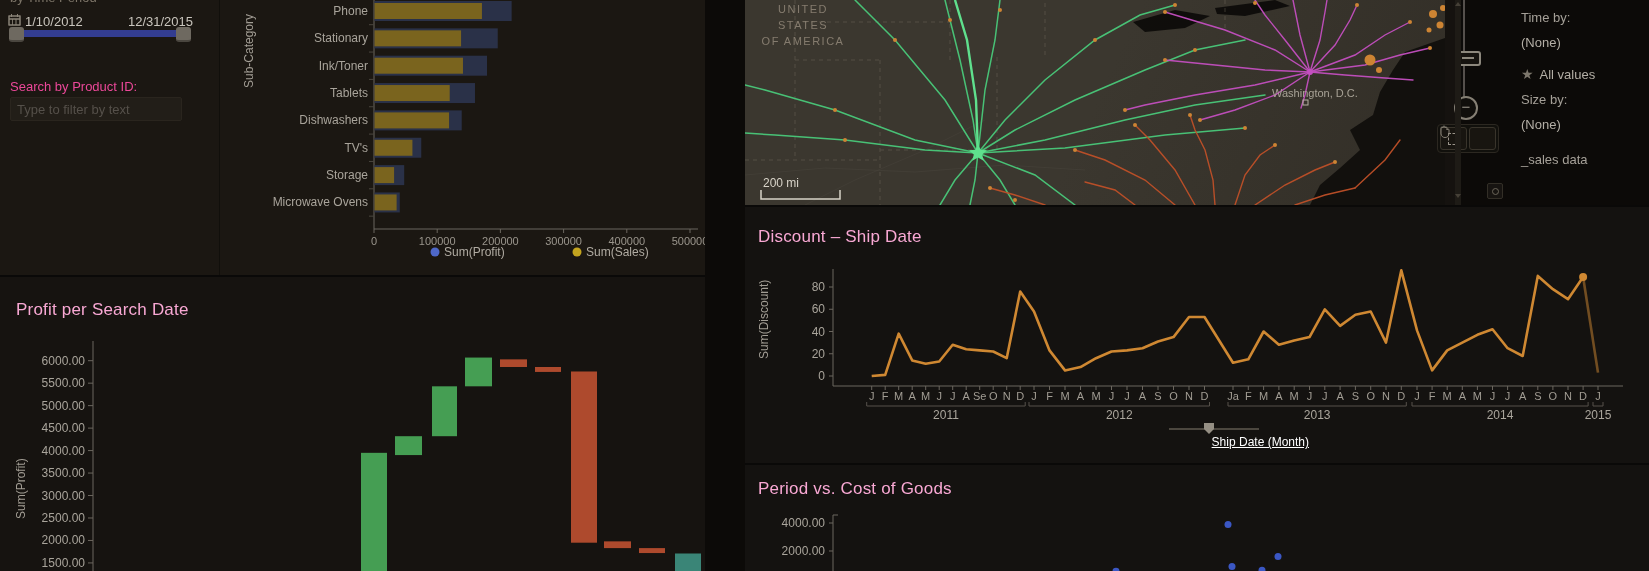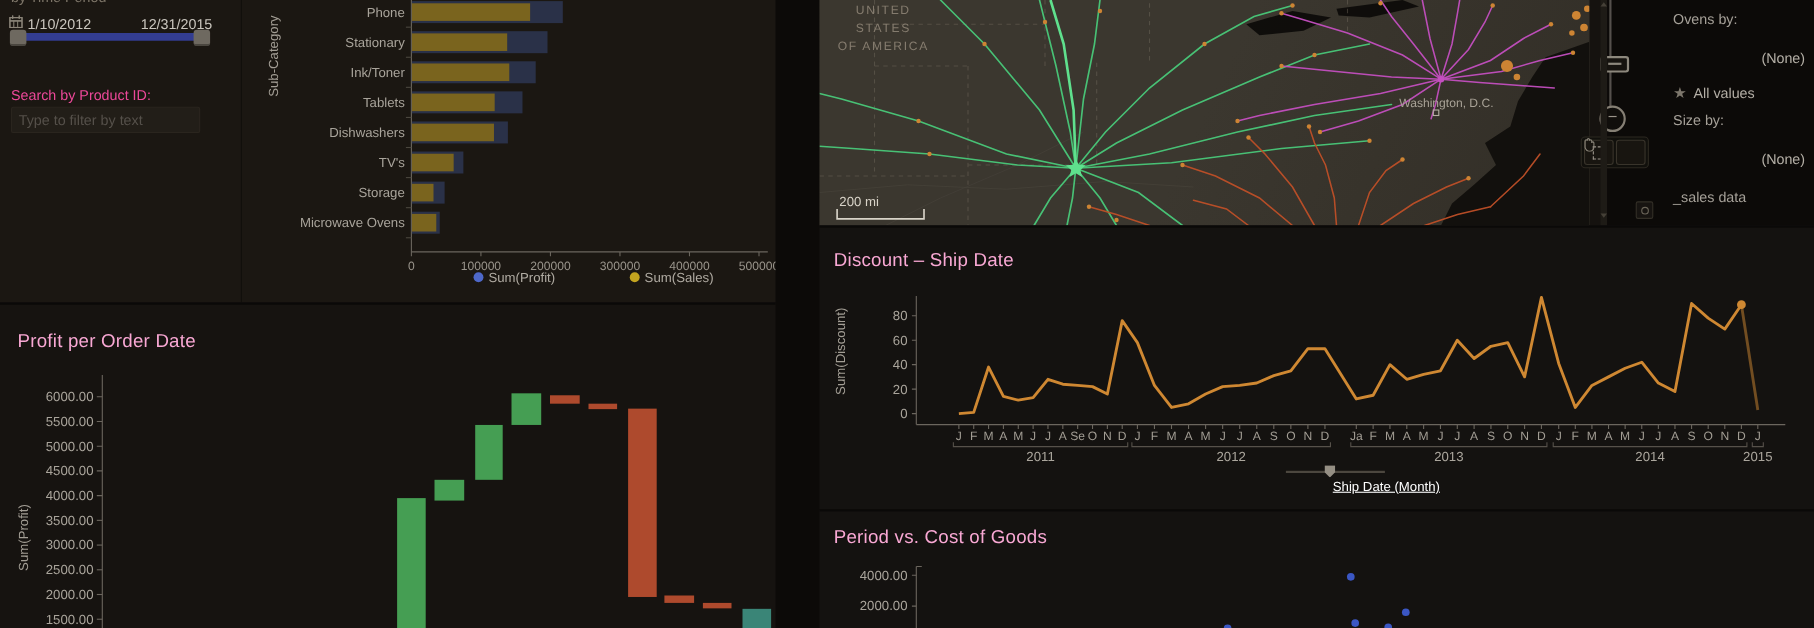--- a/index.html
+++ b/index.html
@@ -32,21 +32,21 @@
   #map-zoom-out{position:absolute;left:709px;top:96px;width:20px;height:20px;border:2px solid #857f74;border-radius:50%;color:#9a948a;font-size:15px;line-height:18px;text-align:center;background:rgba(20,17,13,.6);}
   #map-tools{position:absolute;left:692px;top:124px;display:flex;gap:2px;background:#11100c;padding:2px;border-radius:4px;border:1px solid #2c2821;}
   .tool-btn{width:25px;height:21px;background:#181510;border:1px solid #39342b;border-radius:3px;display:flex;align-items:center;justify-content:center;}
   .marquee-ico{width:10px;height:10px;border:1px dashed #9a948a;}
   #map-extra-btn{position:absolute;left:742px;top:183px;width:14px;height:14px;background:#171411;border:1px solid #332f27;border-radius:2px;display:flex;align-items:center;justify-content:center;}
   #map-extra-btn span{width:5px;height:5px;border:1px solid #6b6559;border-radius:50%;}
   #map-legend{position:absolute;left:776px;top:0;width:120px;font-size:13px;color:#b4afa6;}
   .leg-row{display:flex;align-items:center;height:17px;gap:7px;}
   .leg-dot{width:11px;height:11px;border-radius:50%;flex:0 0 11px;}
   .leg-sub{color:#a5a098;margin-top:10px;}
-  .leg-val{margin-top:20px;text-align:right;}
+  .leg-val{margin-top:10px;}
   .leg-star-row{display:flex;align-items:center;gap:6px;margin-top:16px;}
   .star-ico{color:#7d776c;font-size:14px;}
   .leg-data{color:#a5a098;margin-top:20px;}
   #legend-scrollbar{position:absolute;right:0;top:0;width:6px;height:205px;background:#1e1b16;}
   .sb-arrow{position:absolute;left:0;width:0;height:0;border-left:3px solid transparent;border-right:3px solid transparent;}
   .sb-up{top:2px;border-bottom:4px solid #454037;}
   .sb-down{top:194px;border-top:4px solid #454037;}
   #ship-slider-line{position:absolute;left:424px;top:221px;width:90px;height:2px;background:#4c473f;}
   #ship-slider-handle{position:absolute;left:459px;top:216px;width:10px;height:11px;background:#958f84;clip-path:polygon(0 0,100% 0,100% 55%,50% 100%,0 55%);}
   #ship-xlabel{position:absolute;left:374px;top:228px;width:190px;text-align:right;font-size:12px;color:#ffffff;text-decoration:underline;}
@@ -144,21 +144,21 @@
         <line x1="470" y1="229" x2="470" y2="233" stroke="#6b665e"></line>
         <text x="470" y="245" fill="#9a958c" font-size="11" text-anchor="middle">500000</text>
         <circle cx="215" cy="252" r="4.5" fill="#4e68c9"></circle>
         <text x="224" y="256" fill="#b0aba2" font-size="12">Sum(Profit)</text>
         <circle cx="357" cy="252" r="4.5" fill="#c3a41f"></circle>
         <text x="366" y="256" fill="#b0aba2" font-size="12">Sum(Sales)</text>
       </svg>
   </section>
 
   <section id="waterfall-panel">
-    <h2 class="panel-title" style="left:16px;top:23px;">Profit per Order Date</h2>
+    <h2 class="panel-title" style="left:16px;top:23px;">Profit per Search Date</h2>
     <div class="rot-label" style="left:14px;top:242px;">Sum(Profit)</div>
     <svg id="waterfall-svg" width="705" height="296">
         <line x1="93" y1="64" x2="93" y2="296" stroke="#6b665e"></line>
         <text x="85" y="87.7" fill="#a9a49b" font-size="12" text-anchor="end">6000.00</text>
         <line x1="88" y1="83.7" x2="93" y2="83.7" stroke="#6b665e"></line>
         <text x="85" y="110.17" fill="#a9a49b" font-size="12" text-anchor="end">5500.00</text>
         <line x1="88" y1="106.17" x2="93" y2="106.17" stroke="#6b665e"></line>
         <text x="85" y="132.64" fill="#a9a49b" font-size="12" text-anchor="end">5000.00</text>
         <line x1="88" y1="128.64" x2="93" y2="128.64" stroke="#6b665e"></line>
         <text x="85" y="155.11" fill="#a9a49b" font-size="12" text-anchor="end">4500.00</text>
@@ -302,21 +302,21 @@
       <div class="tool-btn">
         <svg width="12" height="13">
             <path d="M3 6 V3 a1 1 0 0 1 2 0 V2 a1 1 0 0 1 2 0 v1 a1 1 0 0 1 2 0 v2 a1 1 0 0 1 2 0 v3 c0 3-1.5 4.5-4 4.5 S3.5 11 3 9 Z" fill="none" stroke="#8a8478" stroke-width="1"></path>
           </svg>
       </div>
     </div>
     <div id="map-extra-btn">
         <span></span>
       </div>
     <div id="map-legend">
-      <div class="leg-sub">Ovens by:</div>
+      <div class="leg-sub">Time by:</div>
       <div class="leg-val">(None)</div>
       <div class="leg-star-row">
         <span class="star-ico">★</span>
         <span>All values</span>
       </div>
       <div class="leg-sub">Size by:</div>
       <div class="leg-val">(None)</div>
       <div class="leg-data">_sales data</div>
     </div>
     <div id="legend-scrollbar">

